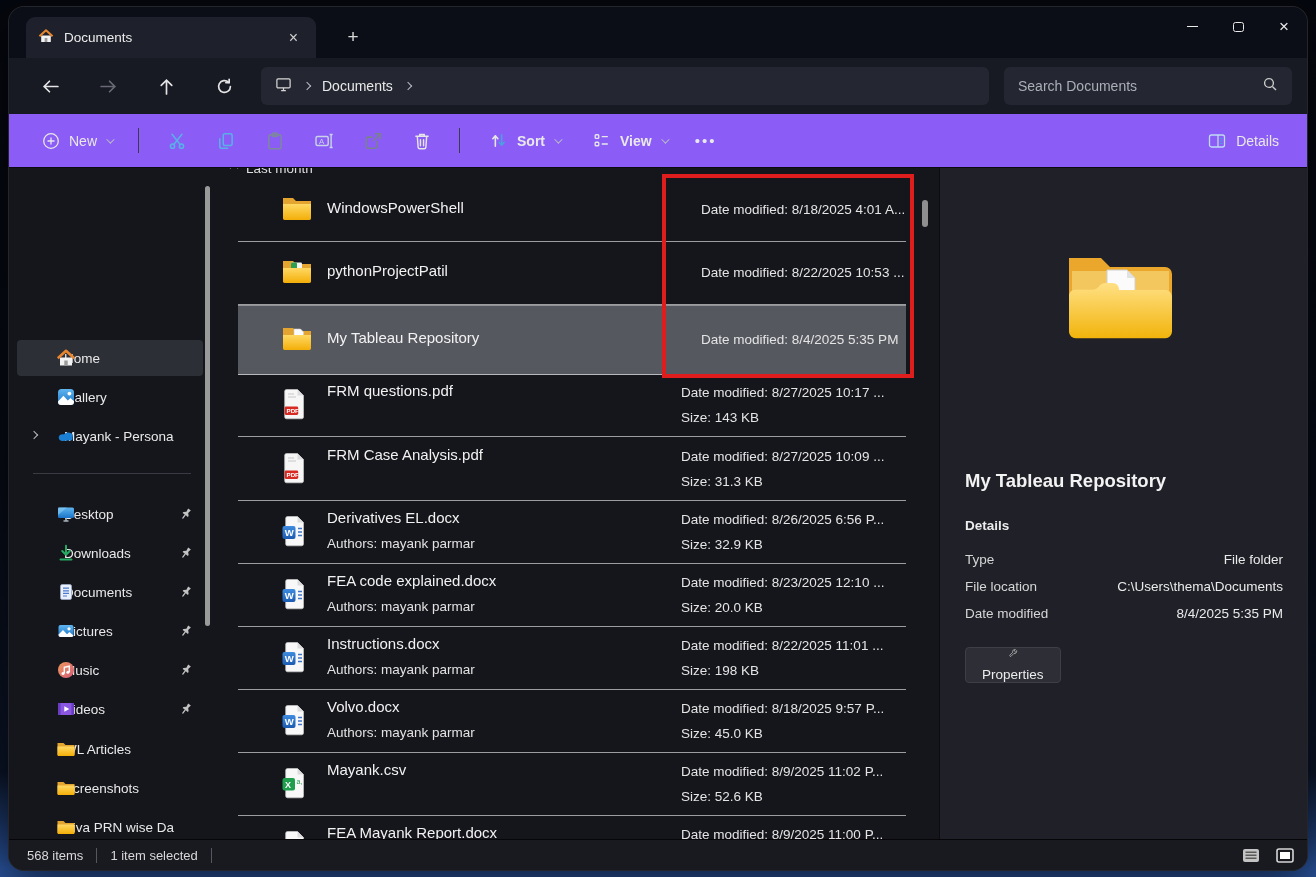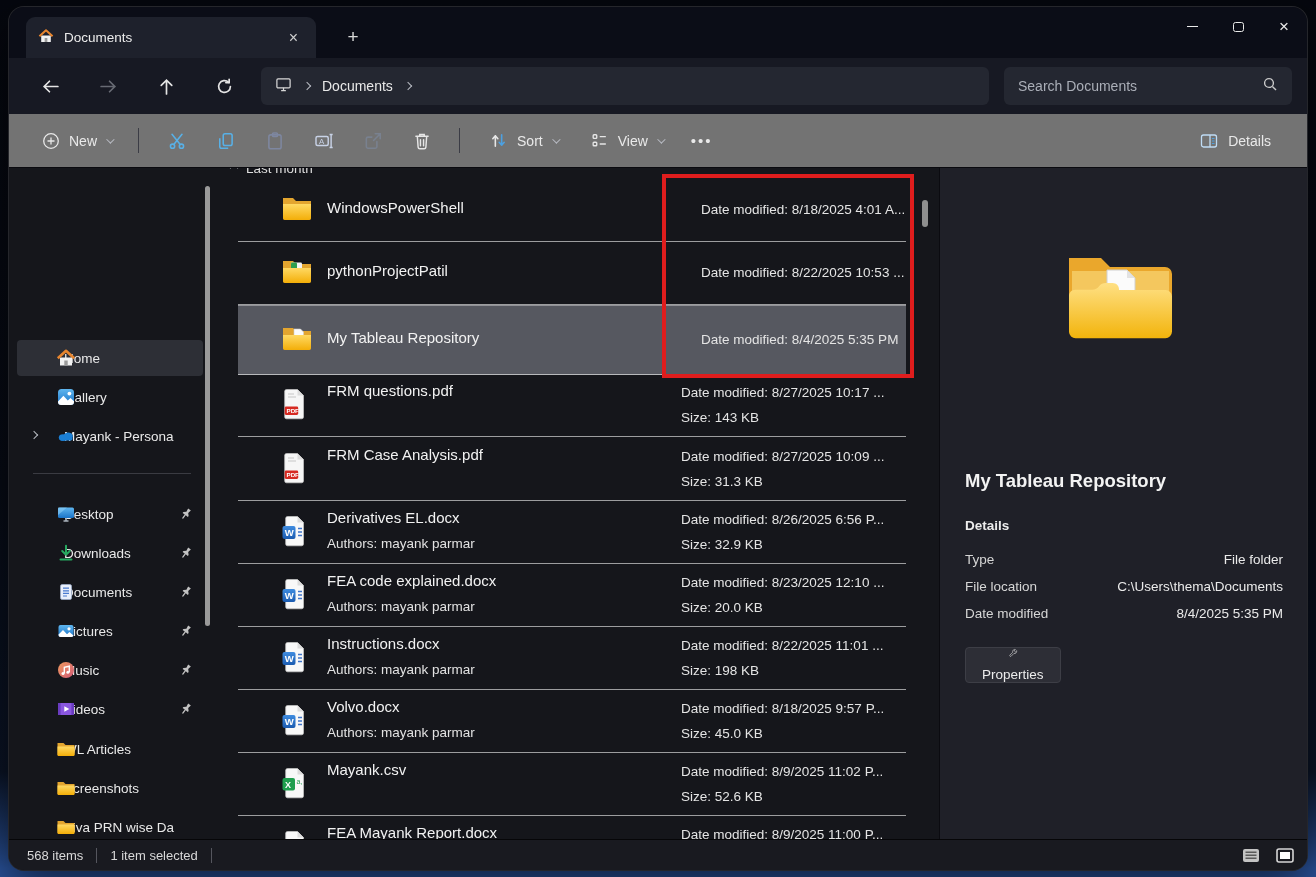--- a/index.html
+++ b/index.html
@@ -34,27 +34,27 @@
     align-items:center; padding:0 14px; margin-right:15px; color:#e8e8e8; font-size:14px; gap:12px; }
   .chev { display:inline-block; width:6px; height:6px; border-right:1.4px solid #b9bcc4; border-bottom:1.4px solid #b9bcc4; }
   .chev.right { transform:rotate(-45deg); }
   .chev.down  { transform:rotate(45deg) translateY(-2px); }
   .chev.up    { transform:rotate(-135deg); }
   .searchbox { width:288px; height:38px; background:#242731; border-radius:6px; display:flex;
     align-items:center; padding:0 14px; }
   .searchbox .ph { color:#abafb8; font-size:14px; flex:1; }
 
   
-  .toolbar { height:54px; background:#737373; border-bottom:1px solid #0a0a0f;
-    display:flex; align-items:center; padding:0 32px 0 20px; }
+  .toolbar { height:54px; background:#8b5cf6; border-bottom:1px solid #0a0a0f;
+    display:flex; align-items:center; padding:0 24px 0 20px; }
   .tb-new { display:flex; align-items:center; gap:9px; height:38px; padding:0 13px;
     color:#e9e9e9; font-size:14px; border-radius:4px; }
   .vdiv { width:1px; height:25px; background:#3b3c45; margin:0 13px; }
   .ibtn { width:43px; height:38px; display:flex; align-items:center; justify-content:center; margin:0 3px; border-radius:4px; }
-  .tb-drop { display:flex; align-items:center; gap:9px; height:38px; padding:0 12px; color:#e9e9e9; font-size:14px; border-radius:4px; margin:0 4px; }
+  .tb-drop { display:flex; align-items:center; gap:9px; height:38px; padding:0 12px; color:#e9e9e9; font-size:14px; border-radius:4px; margin:0 4px;font-weight:bold; }
   .tb-more { color:#e9e9e9; font-size:15px; letter-spacing:2px; padding:0 12px; }
   .tb-spacer { flex:1; }
   .tb-details { display:flex; align-items:center; gap:9px; color:#e9e9e9; font-size:14px; padding:0 4px; }
 
   
   .content { position:absolute; top:161px; left:0; right:0; bottom:31px; background:#15161b; overflow:hidden; }
 
   
   .sitem { position:absolute; left:8px; width:186px; height:36px; display:flex; align-items:center;
     padding-left:39px; border-radius:4px; color:#e9e9e9; font-size:13.5px; white-space:nowrap; overflow:hidden; }

